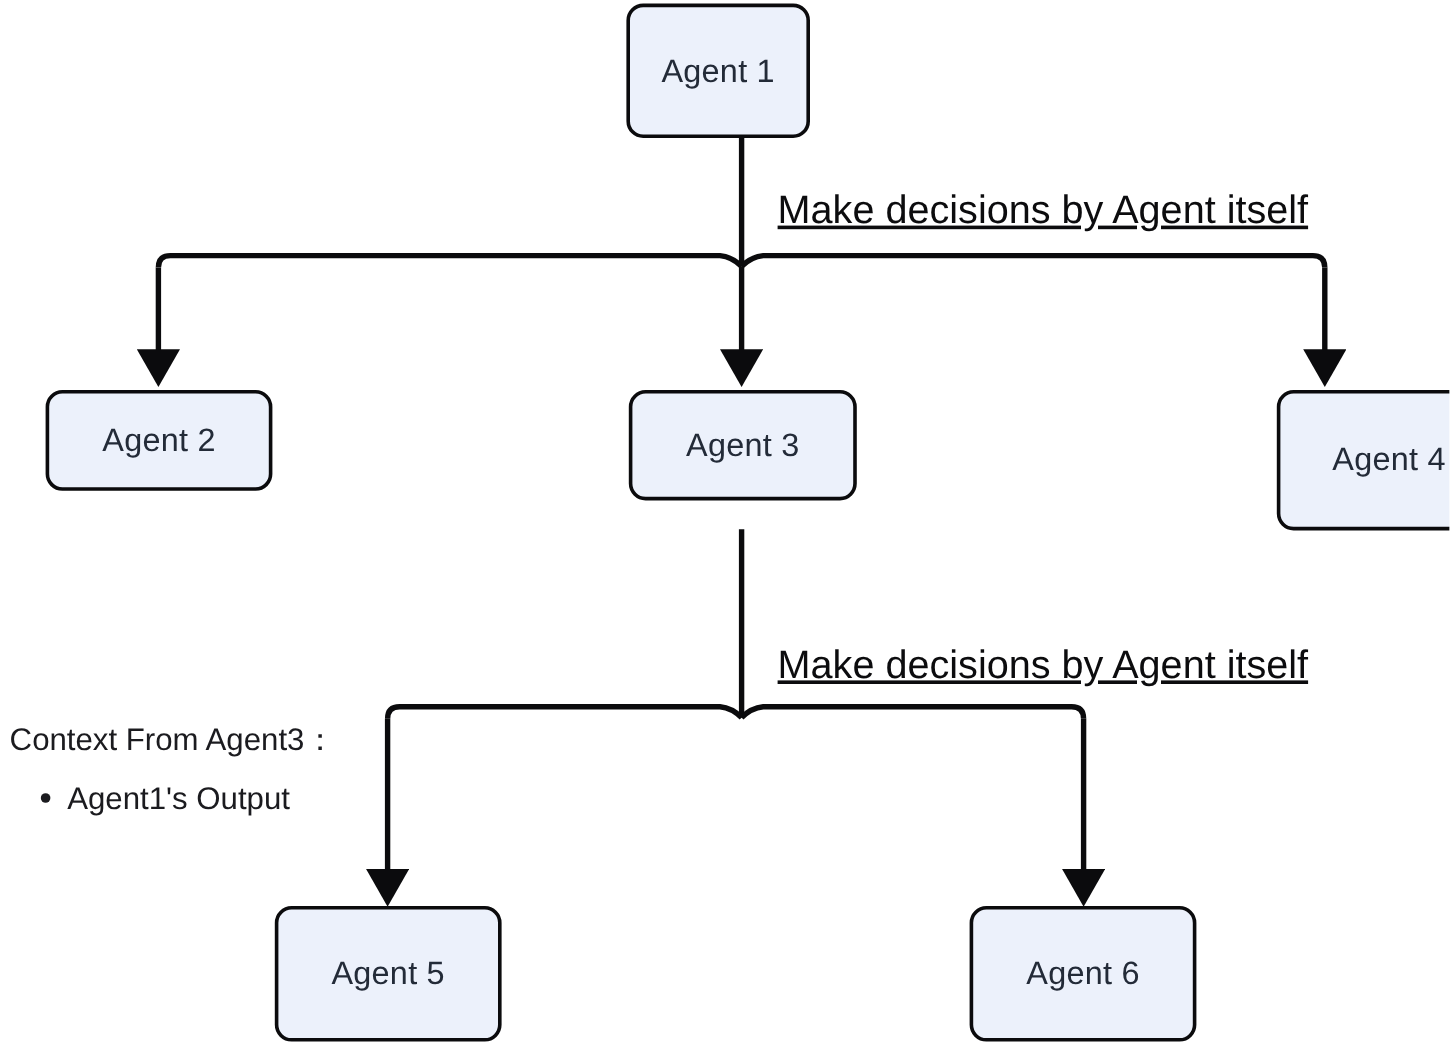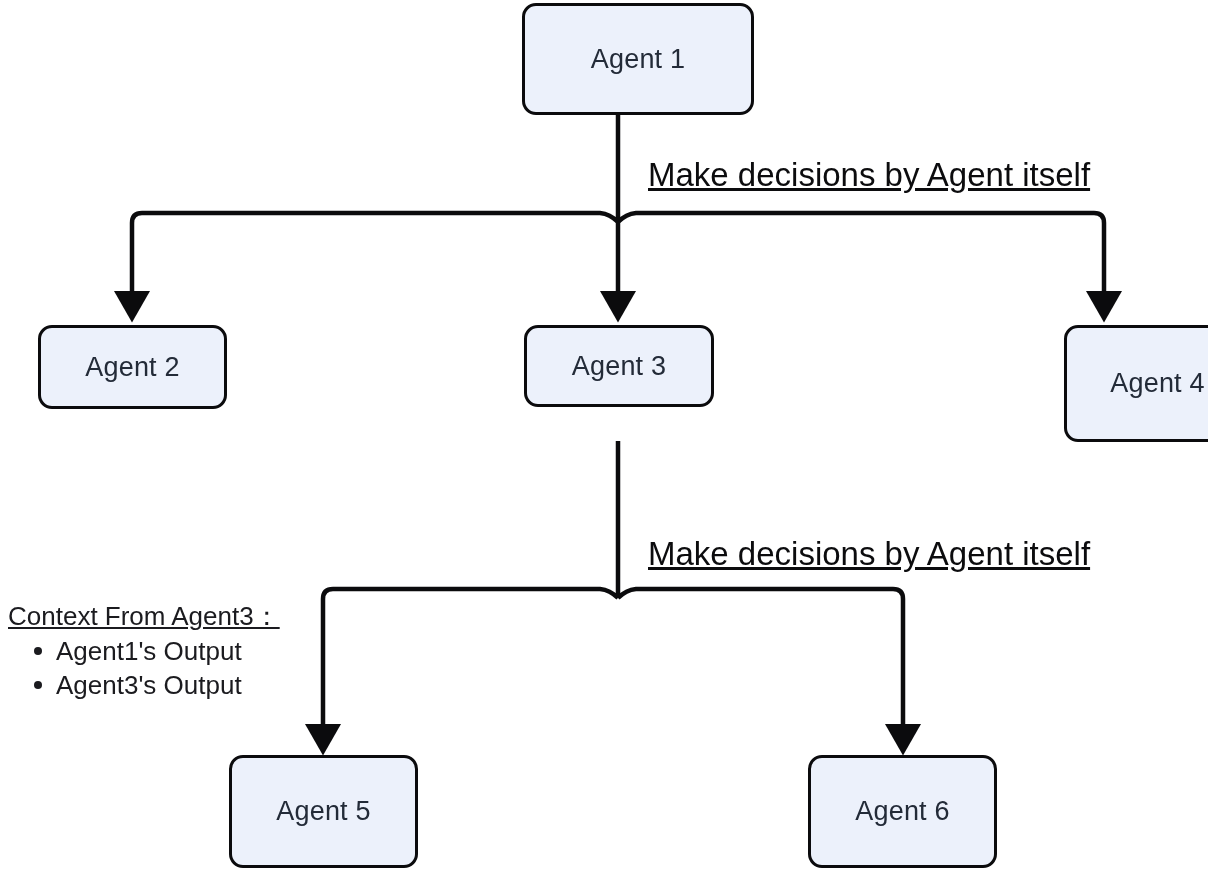--- a/index.html
+++ b/index.html
@@ -51,33 +51,32 @@
   }
   .context-block {
     position: absolute;
     color: #1b1b1f;
     line-height: 1.02;
   }
   .context-title {
     font-size: 26px;
     white-space: nowrap;
     margin: 0 0 4px 0;
-    text-decoration: underline;
   }
   .context-list {
     list-style: none;
     margin: 0;
     padding: 0;
   }
   .context-list li {
     font-size: 26px;
     white-space: nowrap;
     padding-left: 48px;
     position: relative;
-    margin-top: 8px;
+    margin-top: 22px;
   }
   .context-list li::before {
     content: "";
     position: absolute;
     left: 26px;
     top: 50%;
     transform: translateY(-50%);
     width: 8px;
     height: 8px;
     border-radius: 50%;
@@ -122,29 +121,29 @@
 
     <g>
       <path d="M 323 599 L 323 738" stroke="#0b0b0d" stroke-width="4.5" fill="none" marker-end="url(#arrowhead)"></path>
     </g>
 
     <g>
       <path d="M 903 599 L 903 738" stroke="#0b0b0d" stroke-width="4.5" fill="none" marker-end="url(#arrowhead)"></path>
     </g>
   </svg>
 
-  <div class="node" style="left:522px; top:3px; width:232px; height:112px;">
+  <div class="node" style="left:522px; top:3px; width:153px; height:112px;">
     <span>Agent 1</span>
   </div>
 
   <div class="node" style="left:38px; top:325px; width:189px; height:84px;">
     <span>Agent 2</span>
   </div>
 
-  <div class="node" style="left:524px; top:325px; width:190px; height:82px;">
+  <div class="node" style="left:524px; top:325px; width:190px; height:92px;">
     <span>Agent 3</span>
   </div>
 
   <div class="node" style="left:1064px; top:325px; width:187px; height:117px;">
     <span>Agent 4</span>
   </div>
 
   <div class="node" style="left:229px; top:755px; width:189px; height:113px;text-align:center;">
     <span>Agent 5</span>
   </div>
@@ -154,17 +153,16 @@
   </div>
 
   <div class="edge-label" style="left:648px; top:158px;">Make decisions by Agent itself</div>
 
   <div class="edge-label" style="left:648px; top:537px;">Make decisions by Agent itself</div>
 
   <div class="context-block" style="left:8px; top:603px;">
     <div class="context-title">Context From Agent3：</div>
     <ul class="context-list">
       <li>Agent1's Output</li>
-      <li>Agent3's Output</li>
     </ul>
   </div>
 
 </div>
 
 </body></html>

